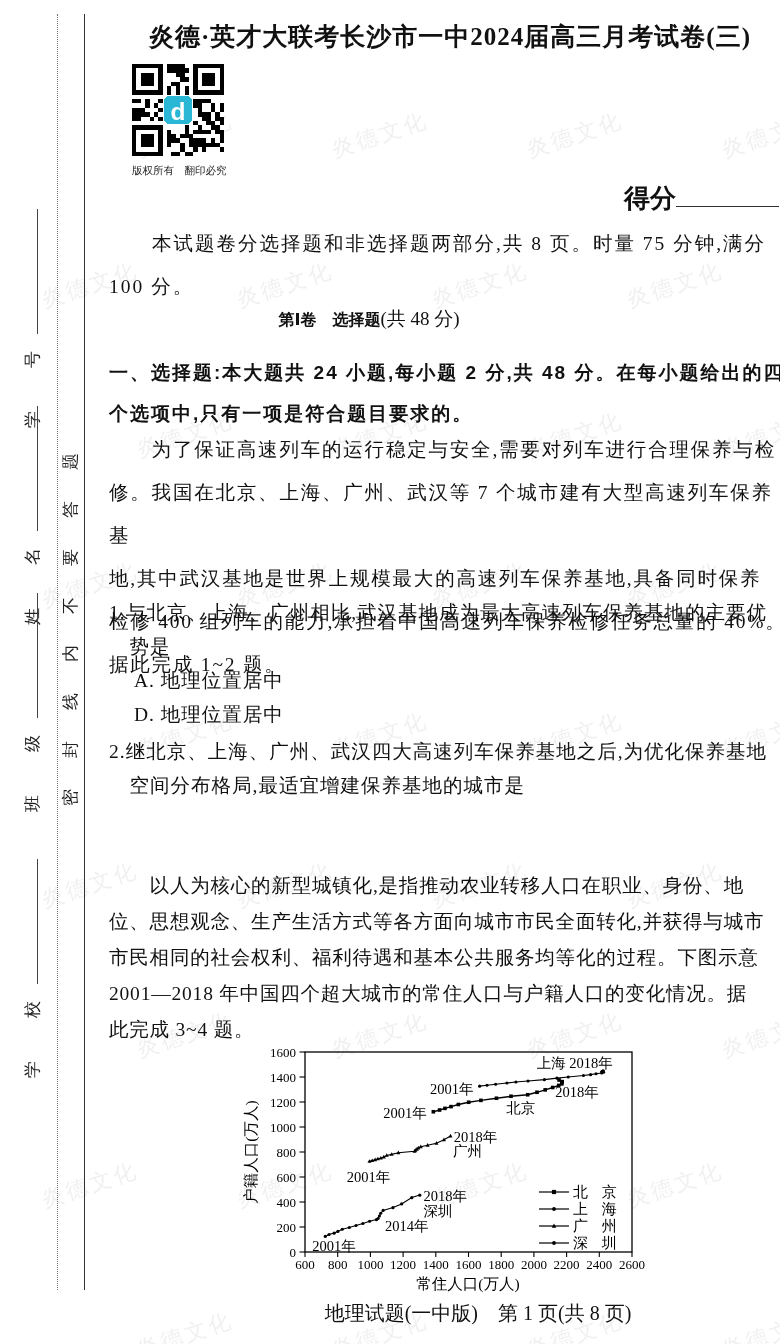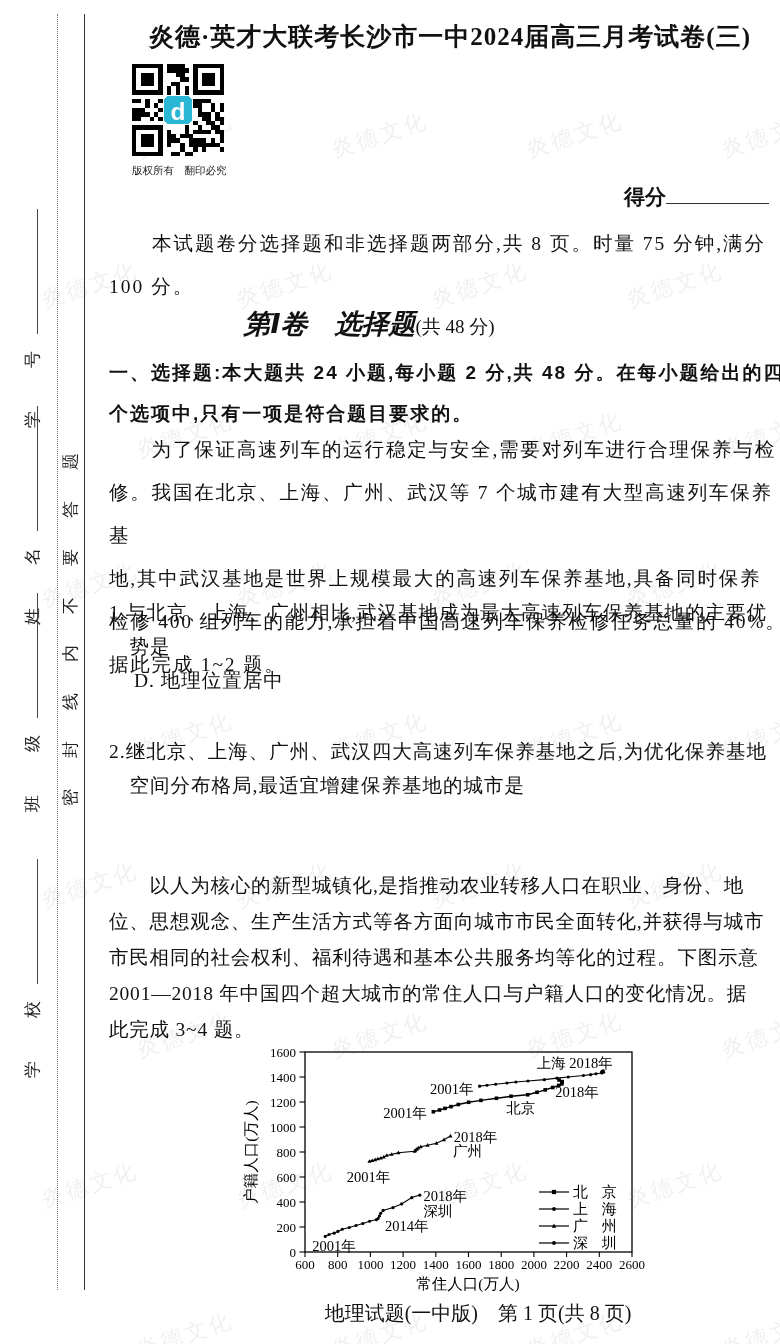--- a/index.html
+++ b/index.html
@@ -23,27 +23,27 @@
   
   .main{position:absolute;left:95px;top:0;width:682px;height:1344px;z-index:1;margin-left:14px;}
   .header-title{position:absolute;top:20px;left:0;width:100%;text-align:center;
                 font-size:25px;font-weight:bold;letter-spacing:1px;white-space:nowrap;}
   .qr-block{position:absolute;left:23px;top:64px;width:92px;}
   .qr-caption{margin-top:4px;font-size:10.5px;text-align:center;white-space:nowrap;
               font-family:"Liberation Sans","DejaVu Sans",sans-serif;color:#222;}
   .subject-title{position:absolute;top:96px;left:0;width:520px;text-align:center;
                  font-size:31px;}
   .score-row{position:absolute;top:181px;left:515px;white-space:nowrap;}
-  .score-label{font-size:21px;text-align:center;}
+  .score-label{font-size:26px;text-align:center;}
   .score-blank{display:inline-block;width:103px;border-bottom:1.5px solid #333;height:22px;
                vertical-align:baseline;}
   .prewrap{white-space:pre-wrap;margin:0;}
   .p1{position:absolute;top:222px;left:0;width:682px;font-size:19.5px;line-height:43px;letter-spacing:2px;}
   .section-heading{position:absolute;top:306px;left:0;width:520px;text-align:center;white-space:nowrap;}
-  .section-heading .sh-main{font-size:27px;font-style:italic;}
+  .section-heading .sh-main{font-size:16px;}
   .section-heading .sh-note{font-size:19px;font-family:"Liberation Serif",serif;font-weight:normal;}
   .rule{position:absolute;top:352px;left:0;width:682px;font-size:19px;line-height:41px;letter-spacing:2px;}
   .p-a{position:absolute;top:428px;left:0;width:682px;font-size:19.5px;line-height:43px;letter-spacing:1.8px;font-family:Liberation Serif, serif;}
   .stem{position:absolute;left:0;width:682px;font-size:19.5px;line-height:34px;letter-spacing:1px;}
   .q1-stem{top:596px;}
   .q2-stem{top:735px;}
   .options{position:absolute;left:0;width:682px;padding-left:25px;box-sizing:border-box;
            font-size:19.5px;line-height:34px;letter-spacing:1px;}
   .q1-options{top:664px;}
   .q2-options{top:803px;}
@@ -263,20 +263,21 @@
     <p class="prewrap p-a">　　为了保证高速列车的运行稳定与安全,需要对列车进行合理保养与检
 修。我国在北京、上海、广州、武汉等 7 个城市建有大型高速列车保养基
 地,其中武汉基地是世界上规模最大的高速列车保养基地,具备同时保养
 检修 400 组列车的能力,承担着中国高速列车保养检修任务总量的 40%。
 据此完成 1~2 题。</p>
 
     <p class="prewrap stem q1-stem">1.与北京、上海、广州相比,武汉基地成为最大高速列车保养基地的主要优
 　势是</p>
     <div class="options q1-options" id="q1-options">
         <div class="opt-row">
+          <span class="opt">A. 地理位置居中</span>
         </div>
         <div class="opt-row">
           <span class="opt">D. 地理位置居中</span>
         </div>
       </div>
 
     <p class="prewrap stem q2-stem">2.继北京、上海、广州、武汉四大高速列车保养基地之后,为优化保养基地
 　空间分布格局,最适宜增建保养基地的城市是</p>
 
     <p class="prewrap p-b">　　以人为核心的新型城镇化,是指推动农业转移人口在职业、身份、地

